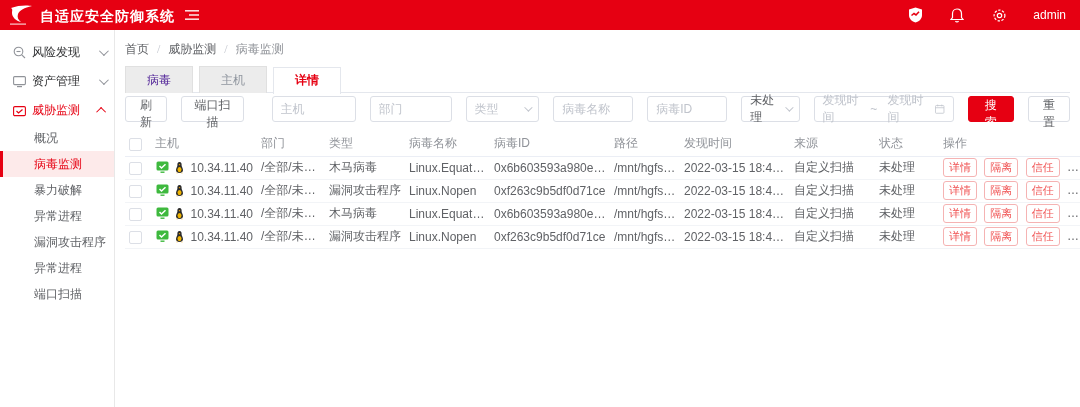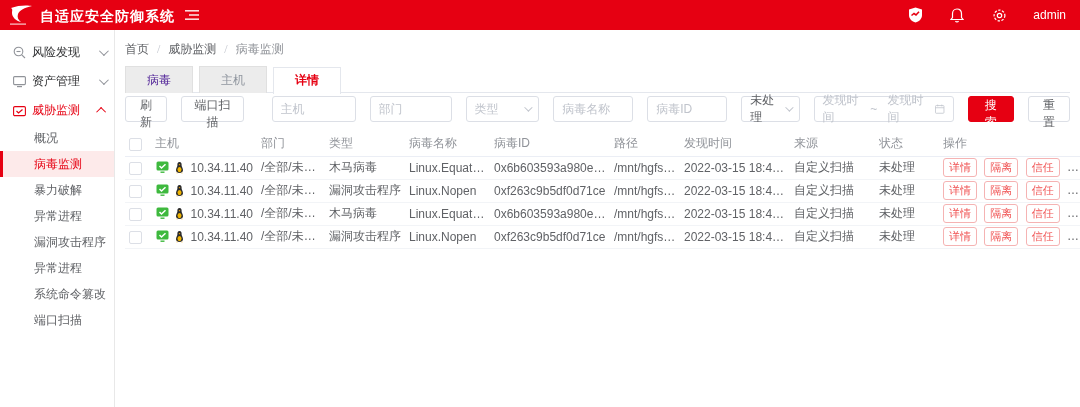--- a/index.html
+++ b/index.html
@@ -159,21 +159,20 @@
       <i class="chev up red"></i>
     </div>
 
     <div class="side-sub">
       <div class="side-item">概况</div>
       <div class="side-item active">病毒监测</div>
       <div class="side-item">暴力破解</div>
       <div class="side-item">异常进程</div>
       <div class="side-item">漏洞攻击程序</div>
       <div class="side-item">异常进程</div>
-      <div class="side-item">系统命令篡改</div>
       <div class="side-item">端口扫描</div>
     </div>
 
   </div>
 
   <div class="main">
     <div class="breadcrumb">
       <span>首页</span>
       <span class="sep">/</span>
       <span>威胁监测</span>

